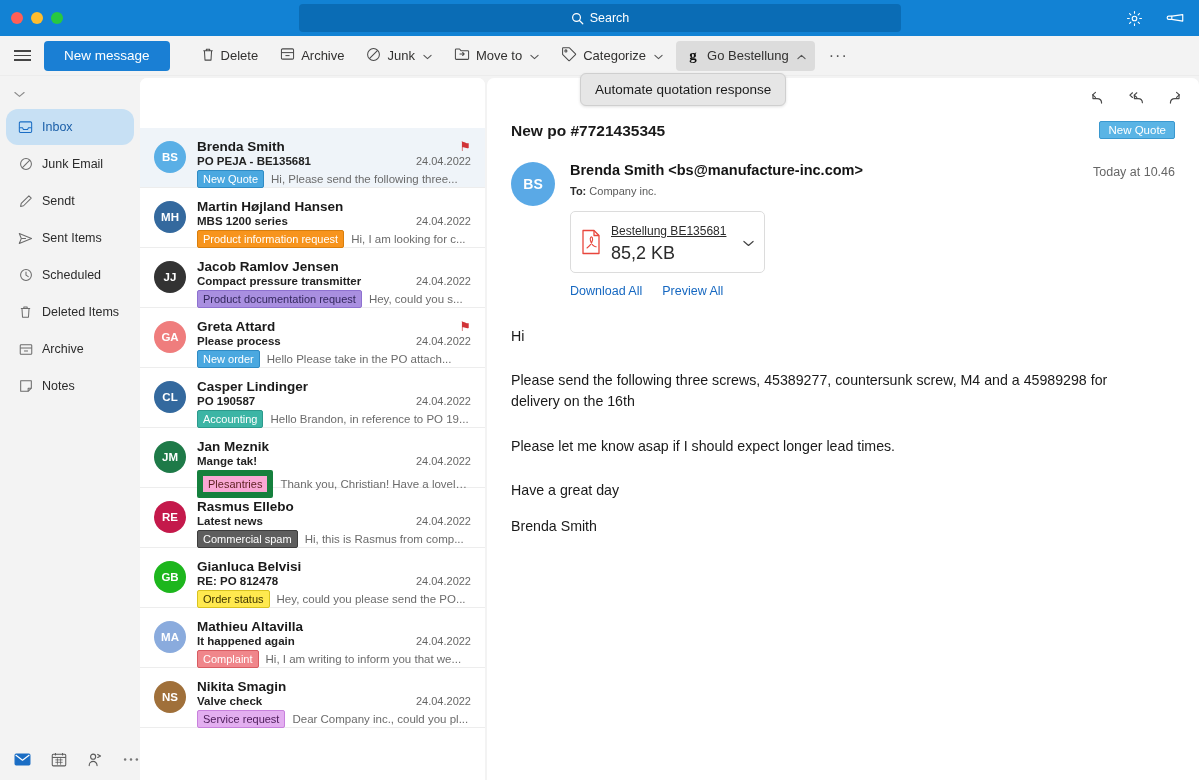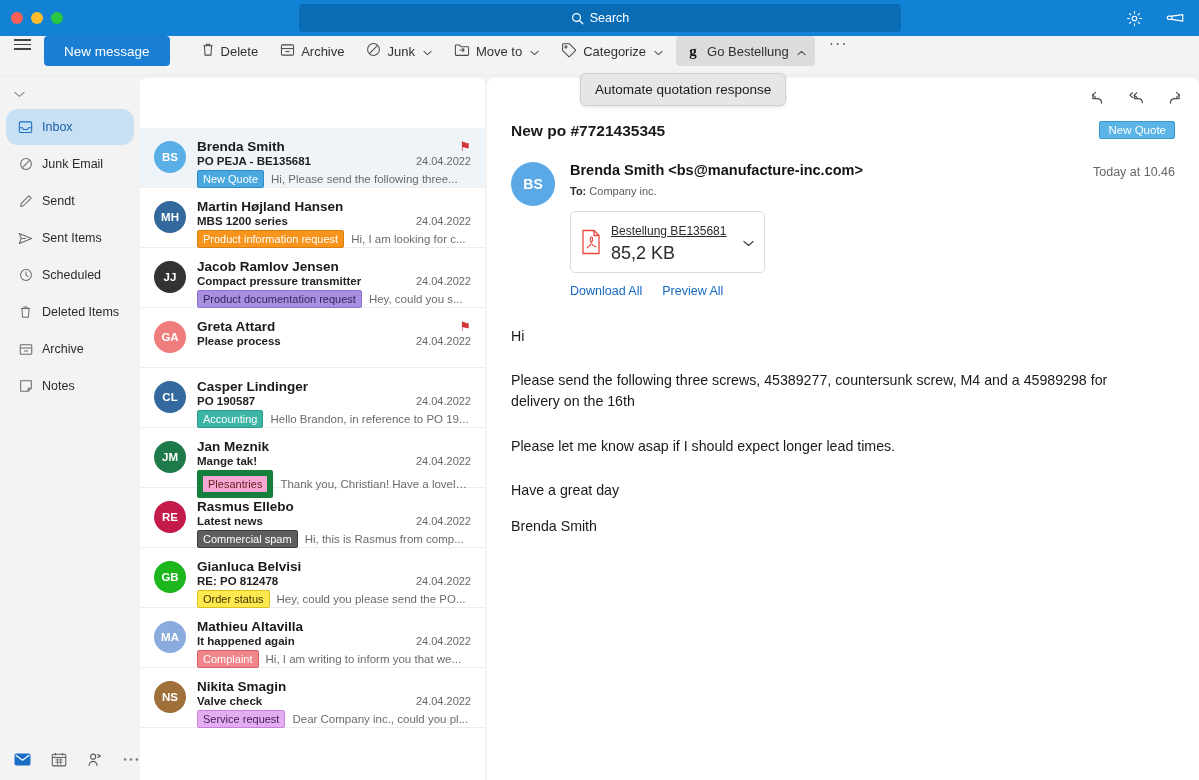--- a/index.html
+++ b/index.html
@@ -29,21 +29,21 @@
   .searchbar svg { display: block; }
   .title-right {
     position: absolute; right: 14px; top: 0; height: 36px;
     display: flex; align-items: center; gap: 22px;
   }
   .title-right .ticon { cursor: pointer; display: flex; align-items: center; }
 
   
   .ribbon {
     height: 40px; background: #f3f3f3; flex: 0 0 40px;
-    display: flex; align-items: flex-start; position: relative;
+    display: flex; align-items: center; position: relative;
     border-bottom: 1px solid #ececec;
   }
   .hamburger { width: 44px; display: flex; align-items: center; justify-content: center; cursor: pointer; }
   .hamburger span { display: block; width: 17px; height: 1.7px; background: #444; margin: 3px 0; }
   .newmsg {
     background: #1a7fd4; color: #fff; border: none; border-radius: 4px;
     height: 30px; padding: 0 20px; font-size: 13.5px;
     font-family: "Liberation Sans", sans-serif; cursor: pointer; margin-right: 22px;
   }
   .cmd {
@@ -483,20 +483,24 @@
           <div class="msg">
             <div class="avatar" style="background:#ef7d7d">GA</div>
             <div class="msgbody">
               <div class="row1">
                 <span class="sender">Greta Attard</span>
                 <span class="flag">⚑</span>
               </div>
               <div class="row2">
                 <span class="subject">Please process</span>
                 <span class="date">24.04.2022</span>
+              </div>
+              <div class="row3">
+                <span class="cat" style="background:#4aa8e0;color:#ffffff;border:1px solid #2f8bc4">New order</span>
+                <span class="preview">Hello Please take in the PO attach...</span>
               </div>
             </div>
           </div>
           <div class="msg">
             <div class="avatar" style="background:#34699e">CL</div>
             <div class="msgbody">
               <div class="row1">
                 <span class="sender">Casper Lindinger</span>
               </div>
               <div class="row2">

